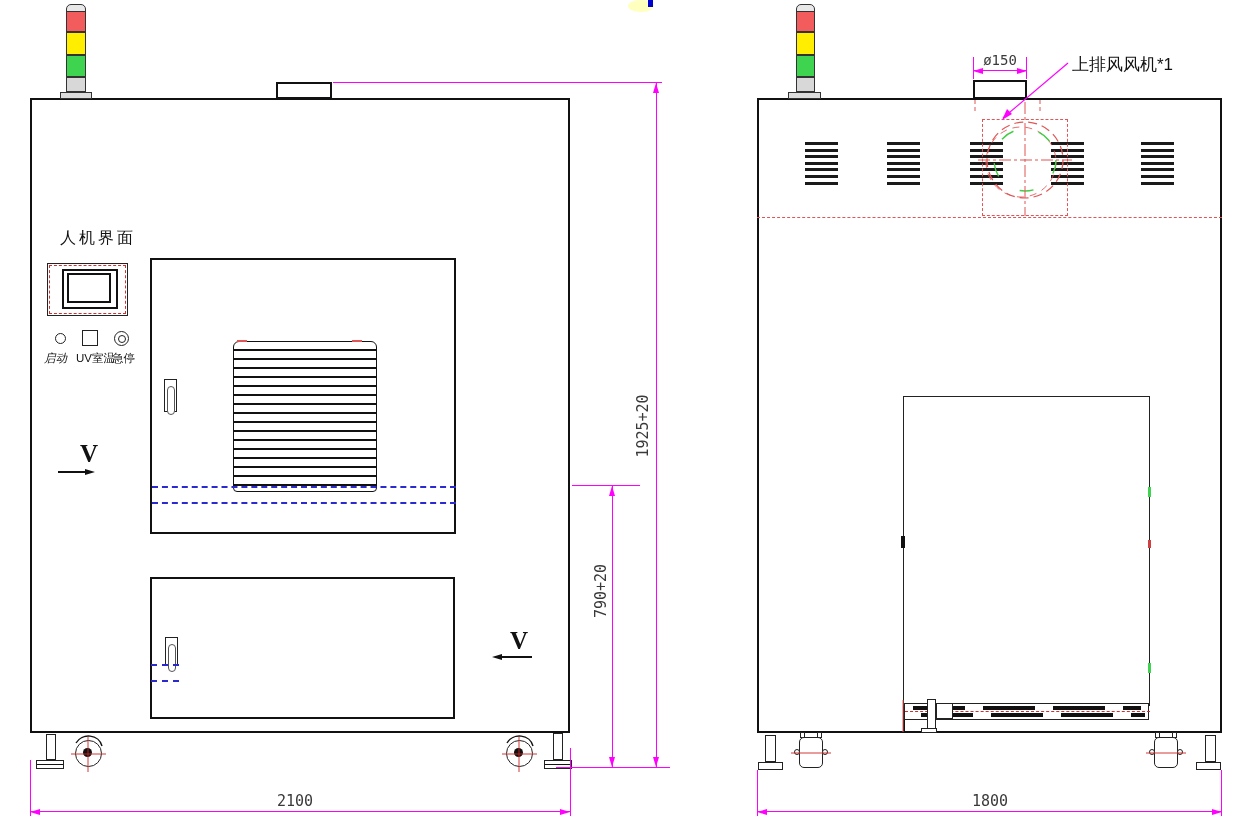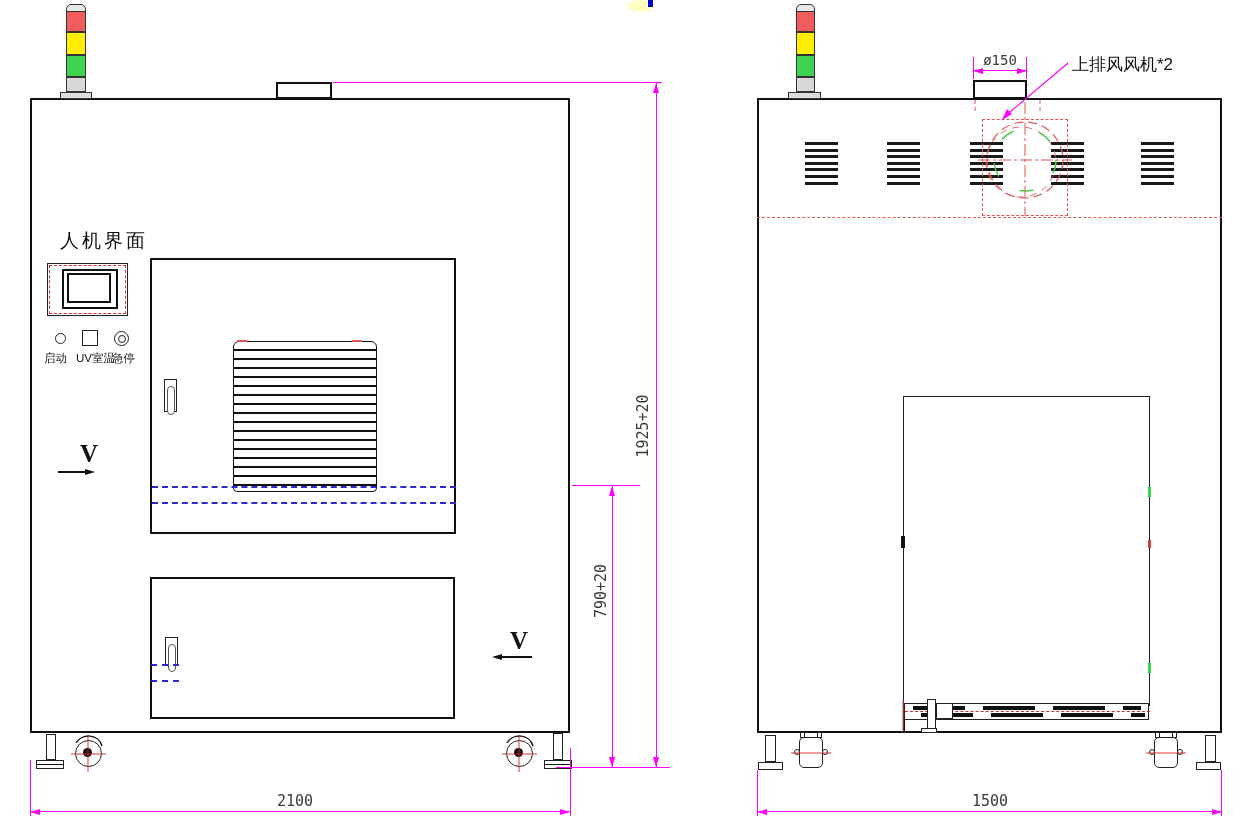--- a/index.html
+++ b/index.html
@@ -55,34 +55,34 @@
 
     <div>
       <div class="seg" style="left:66px;top:4px;width:20px;height:8px;background:#e8e8e8;border-radius:5px 5px 0 0;"></div>
       <div class="seg" style="left:66px;top:11px;width:20px;height:21px;background:#f25c5c;"></div>
       <div class="seg" style="left:66px;top:32px;width:20px;height:23px;background:#ffee00;"></div>
       <div class="seg" style="left:66px;top:55px;width:20px;height:22px;background:#3fd44f;"></div>
       <div class="seg" style="left:66px;top:77px;width:20px;height:15px;background:#d8d8d8;"></div>
       <div class="seg" style="left:60px;top:92px;width:32px;height:7px;background:#ddd;"></div>
     </div>
 
-    <div class="abs cjk" style="left:60px;top:228px;font-size:19px;letter-spacing:3px;">人机界面</div>
+    <div class="abs cjk" style="left:60px;top:228px;font-size:16px;letter-spacing:3px;">人机界面</div>
     <div class="thin" style="left:47px;top:263px;width:81px;height:53px;">
       <div class="abs" style="left:1px;top:1px;right:1px;bottom:1px;border:1px dashed #d03030;"></div>
       <div class="abs" style="left:14px;top:5px;width:52px;height:36px;border:2px solid #111;background:#fff;">
         <div class="abs" style="left:3px;top:2px;width:40px;height:26px;border:2px solid #111;"></div>
       </div>
     </div>
 
     <div class="thin" style="left:55px;top:333px;width:11px;height:11px;border-radius:50%;"></div>
     <div class="thin" style="left:82px;top:330px;width:16px;height:16px;"></div>
     <div class="thin" style="left:114px;top:331px;width:15px;height:15px;border-radius:50%;">
       <div class="abs" style="left:3px;top:3px;width:6px;height:6px;border:1.5px solid #222;border-radius:50%;"></div>
     </div>
-    <div class="abs cjk" style="left:44px;top:351px;font-size:11.5px;">启动</div>
+    <div class="abs cjk" style="left:44px;top:351px;font-size:11.5px;font-style:italic;">启动</div>
     <div class="abs cjk" style="left:76px;top:351px;font-size:11.5px;">UV室温</div>
     <div class="abs cjk" style="left:112px;top:351px;font-size:11.5px;">急停</div>
 
     <div class="box" style="left:150px;top:258px;width:306px;height:276px;"></div>
     <div class="hair" style="left:164px;top:379px;width:13px;height:33px;"></div>
     <div class="hair" style="left:167px;top:386px;width:8px;height:29px;border-radius:5px;border-color:#555;"></div>
 
     <div class="louver" style="left:233px;top:341px;width:144px;height:151px;"></div>
     <div class="abs" style="left:237px;top:340px;width:10px;height:2px;background:#e05555;"></div>
     <div class="abs" style="left:352px;top:340px;width:10px;height:2px;background:#e05555;"></div>
@@ -156,21 +156,21 @@
     <div class="rdashbox" style="left:982px;top:119px;width:86px;height:97px;"></div>
     <div class="rdashh" style="left:757px;top:217px;width:465px;"></div>
 
     <div class="dimv" style="left:973px;top:57px;height:22px;"></div>
     <div class="dimv" style="left:1026px;top:57px;height:22px;"></div>
     <div class="dimh" style="left:973px;top:70px;width:54px;"></div>
     <div class="arr l" style="left:973px;top:68px;"></div>
     <div class="arr r" style="left:1017px;top:68px;"></div>
     <div class="dimtxt" style="left:971px;top:52px;width:58px;font-size:14px;">ø150</div>
 
-    <div class="abs cjk" style="left:1072px;top:53px;font-size:17px;">上排风风机*2</div>
+    <div class="abs cjk" style="left:1072px;top:53px;font-size:17px;">上排风风机*1</div>
 
     <div class="thin" style="left:903px;top:396px;width:247px;height:310px;border-width:1.5px;"></div>
     <div class="kline" style="left:903px;top:706px;width:2px;height:26px;"></div>
     <div class="kline" style="left:901px;top:536px;width:4px;height:12px;"></div>
     <div class="abs" style="left:1148px;top:487px;width:3px;height:10px;background:#3fd44f;"></div>
     <div class="abs" style="left:1148px;top:540px;width:3px;height:8px;background:#d04040;"></div>
     <div class="abs" style="left:1148px;top:663px;width:3px;height:10px;background:#3fd44f;"></div>
 
     <div class="thin" style="left:904px;top:703px;width:245px;height:17px;border-width:1.5px;">
       <div class="abs" style="left:8px;top:2px;width:228px;height:4px;background:repeating-linear-gradient(90deg,#111 0 52px,transparent 52px 70px);"></div>
@@ -194,21 +194,21 @@
     <div class="hair" style="left:1149px;top:749px;width:6px;height:6px;border-radius:50%;"></div>
     <div class="hair" style="left:1177px;top:749px;width:6px;height:6px;border-radius:50%;"></div>
     <div class="hair" style="left:1205px;top:735px;width:11px;height:27px;"></div>
     <div class="hair" style="left:1196px;top:762px;width:25px;height:8px;background:linear-gradient(#fff 0 42%,#111 42% 58%,#fff 58%);"></div>
 
     <div class="dimv" style="left:757px;top:770px;height:46px;"></div>
     <div class="dimv" style="left:1221px;top:770px;height:46px;"></div>
     <div class="dimh" style="left:757px;top:811px;width:465px;"></div>
     <div class="arr l" style="left:757px;top:809px;"></div>
     <div class="arr r" style="left:1212px;top:809px;"></div>
-    <div class="dimtxt" style="left:950px;top:792px;width:80px;">1500</div>
+    <div class="dimtxt" style="left:950px;top:792px;width:80px;">1800</div>
   </div>
 
   <svg class="overlay" width="1238" height="824" viewBox="0 0 1238 824">
 
     <circle cx="1025" cy="160" r="38" fill="none" stroke="#e05555" stroke-width="1.2" stroke-dasharray="9 5"></circle>
     <circle cx="1021" cy="162" r="35" fill="none" stroke="#e05555" stroke-width="1" stroke-dasharray="7 6" opacity="0.85"></circle>
     <circle cx="1025" cy="160" r="31" fill="none" stroke="#44cc44" stroke-width="1.4" stroke-dasharray="14 26"></circle>
     <line x1="1025" y1="102" x2="1025" y2="216" stroke="#e05555" stroke-width="1" stroke-dasharray="12 3 3 3"></line>
     <line x1="978" y1="160" x2="1072" y2="160" stroke="#e05555" stroke-width="1" stroke-dasharray="12 3 3 3"></line>
     <line x1="975" y1="100" x2="975" y2="114" stroke="#e05555" stroke-width="1" stroke-dasharray="4 3"></line>

